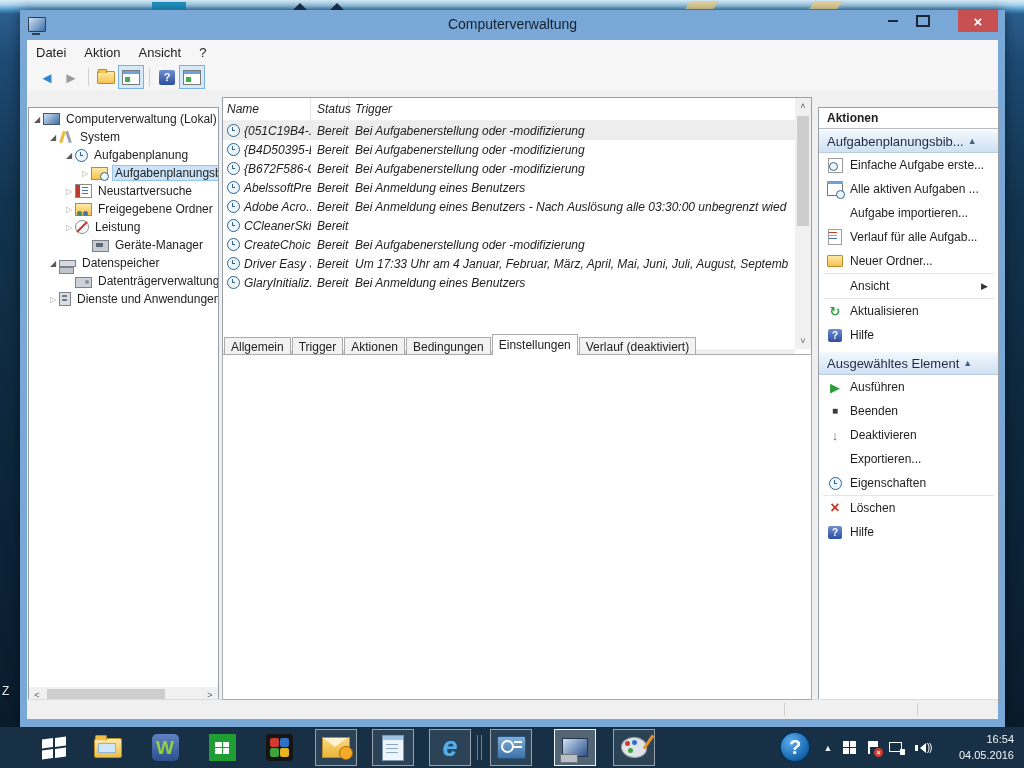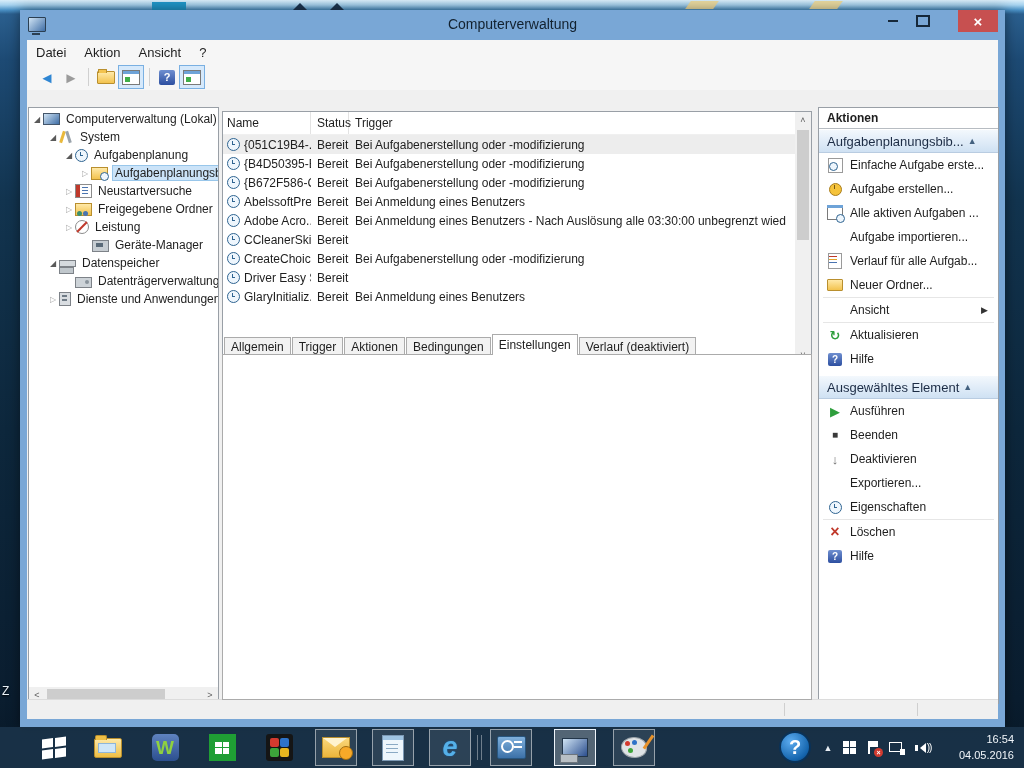--- a/index.html
+++ b/index.html
@@ -85,21 +85,21 @@
     box-shadow:0 4px 0 #6f7b86;}
   
   .sb{position:absolute;background:#f0f0f0;display:flex;align-items:center;color:#5f5f5f;}
   .sb-h{height:16px;font-size:9px;}
   .sb-v{width:16px;flex-direction:column;font-size:9px;}
   .sb .sp{flex:1;position:relative;align-self:stretch;}
   .sb-h .thumb{position:absolute;top:2px;bottom:2px;background:#cdcdcd;}
   .sb-v .thumb{position:absolute;left:2px;right:2px;background:#cdcdcd;}
   .sb-ar{width:16px;height:16px;display:flex;align-items:center;justify-content:center;flex:none;}
   
-  .list-pane{left:195px;top:21px;width:590px;height:269px;overflow:hidden;}
+  .list-pane{left:195px;top:7px;width:590px;height:269px;overflow:hidden;font-style:italic;}
   .lh{display:flex;height:22px;font-size:12px;color:#1e1e1e;align-items:center;border-bottom:1px solid #f0f0f0;}
   .lh .c1,.lh .c2{border-right:1px solid #e3e3e3;height:22px;display:flex;align-items:center;}
   .c1{width:88px;padding-left:4px;box-sizing:border-box;flex:none;}
   .c2{width:38px;padding-left:6px;box-sizing:border-box;flex:none;}
   .c3{flex:1;padding-left:6px;overflow:hidden;white-space:nowrap;}
   .trow{display:flex;height:19px;align-items:center;font-size:12px;color:#1e1e1e;white-space:nowrap;margin-right:16px;}
   .trow .c1{display:flex;align-items:center;gap:4px;overflow:hidden;}
   .trow.sel{background:#ededed;}
   
   .tabs-pane{position:absolute;left:195px;top:245px;width:590px;height:365px;}
@@ -403,20 +403,21 @@
             </span>
           <span class="c2">Bereit</span>
             <span class="c3">Bei Aufgabenerstellung oder -modifizierung</span>
         </div>
         <div class="trow">
           <span class="c1">
               <span class="clk"></span>
               <span>Driver Easy S...</span>
             </span>
           <span class="c2">Bereit</span>
+            <span class="c3">Um 17:33 Uhr am 4 Januar, Februar, März, April, Mai, Juni, Juli, August, Septemb</span>
         </div>
         <div class="trow">
           <span class="c1">
               <span class="clk"></span>
               <span>GlaryInitializ...</span>
             </span>
           <span class="c2">Bereit</span>
             <span class="c3">Bei Anmeldung eines Benutzers</span>
         </div>
         <div class="sb sb-v" style="position:absolute;right:0;top:0;bottom:16px;">
@@ -520,26 +521,20 @@
           <span class="tri">▲</span>
         </div>
         <div class="ap-item">
           <span class="ai">
               <span class="ai-tasksimple"></span>
             </span>
           <span>Einfache Aufgabe erste...</span>
         </div>
         <div class="ap-item">
           <span class="ai">
-              <span class="ai-taskcreate"></span>
-            </span>
-          <span>Aufgabe erstellen...</span>
-        </div>
-        <div class="ap-item">
-          <span class="ai">
               <span class="ai-activetasks"></span>
             </span>
           <span>Alle aktiven Aufgaben ...</span>
         </div>
         <div class="ap-item">
           <span class="spc"></span>
           <span>Aufgabe importieren...</span>
         </div>
         <div class="ap-item">
           <span class="ai">

